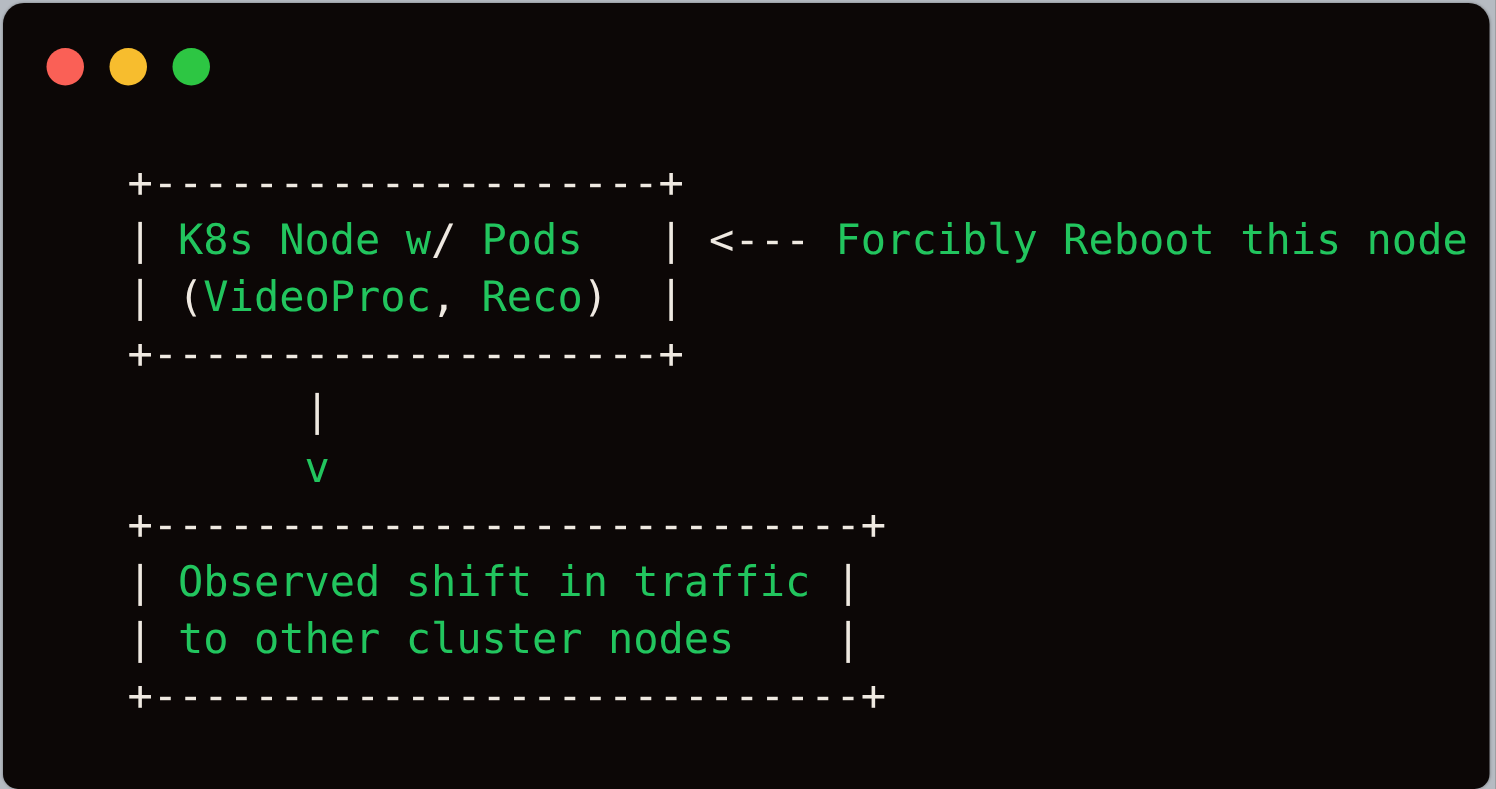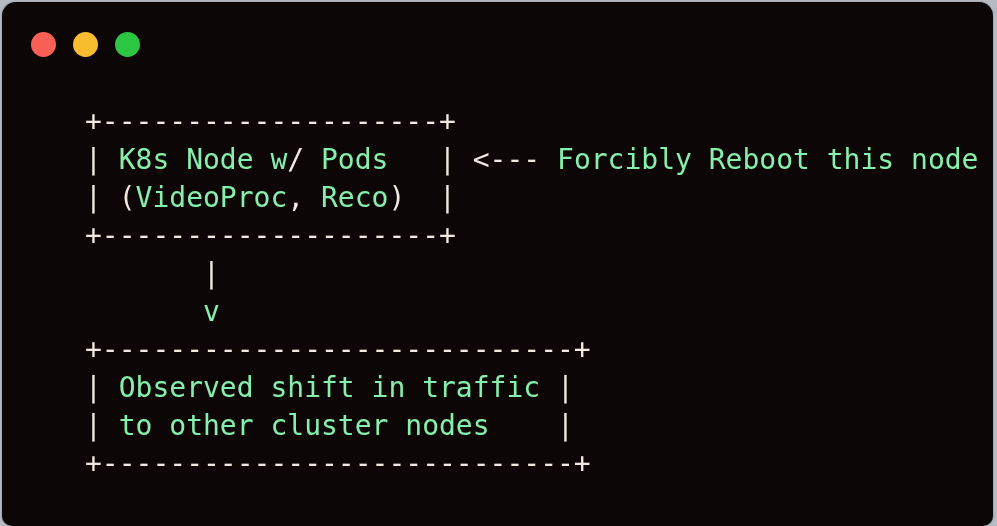--- a/index.html
+++ b/index.html
@@ -32,21 +32,21 @@
     position: absolute;
     left: 83px; top: 101px;
     margin: 0;
     font-family: "DejaVu Sans Mono", "Liberation Mono", monospace;
     font-size: 28px;
     line-height: 38px;
     white-space: pre;
   }
   .diagram .line { height: 38px; }
   .seg-white { color: #efe9e1; }
-  .seg-green { color: #86efac; }
+  .seg-green { color: #22c55e; }
 </style>
 </head>
 <body>
 
 <div class="page">
   <div class="window">
     <div class="titlebar">
       <span class="light" style="background: rgb(250, 96, 86);"></span>
       <span class="light" style="background: rgb(247, 189, 46);"></span>
       <span class="light" style="background: rgb(45, 198, 67);"></span>

